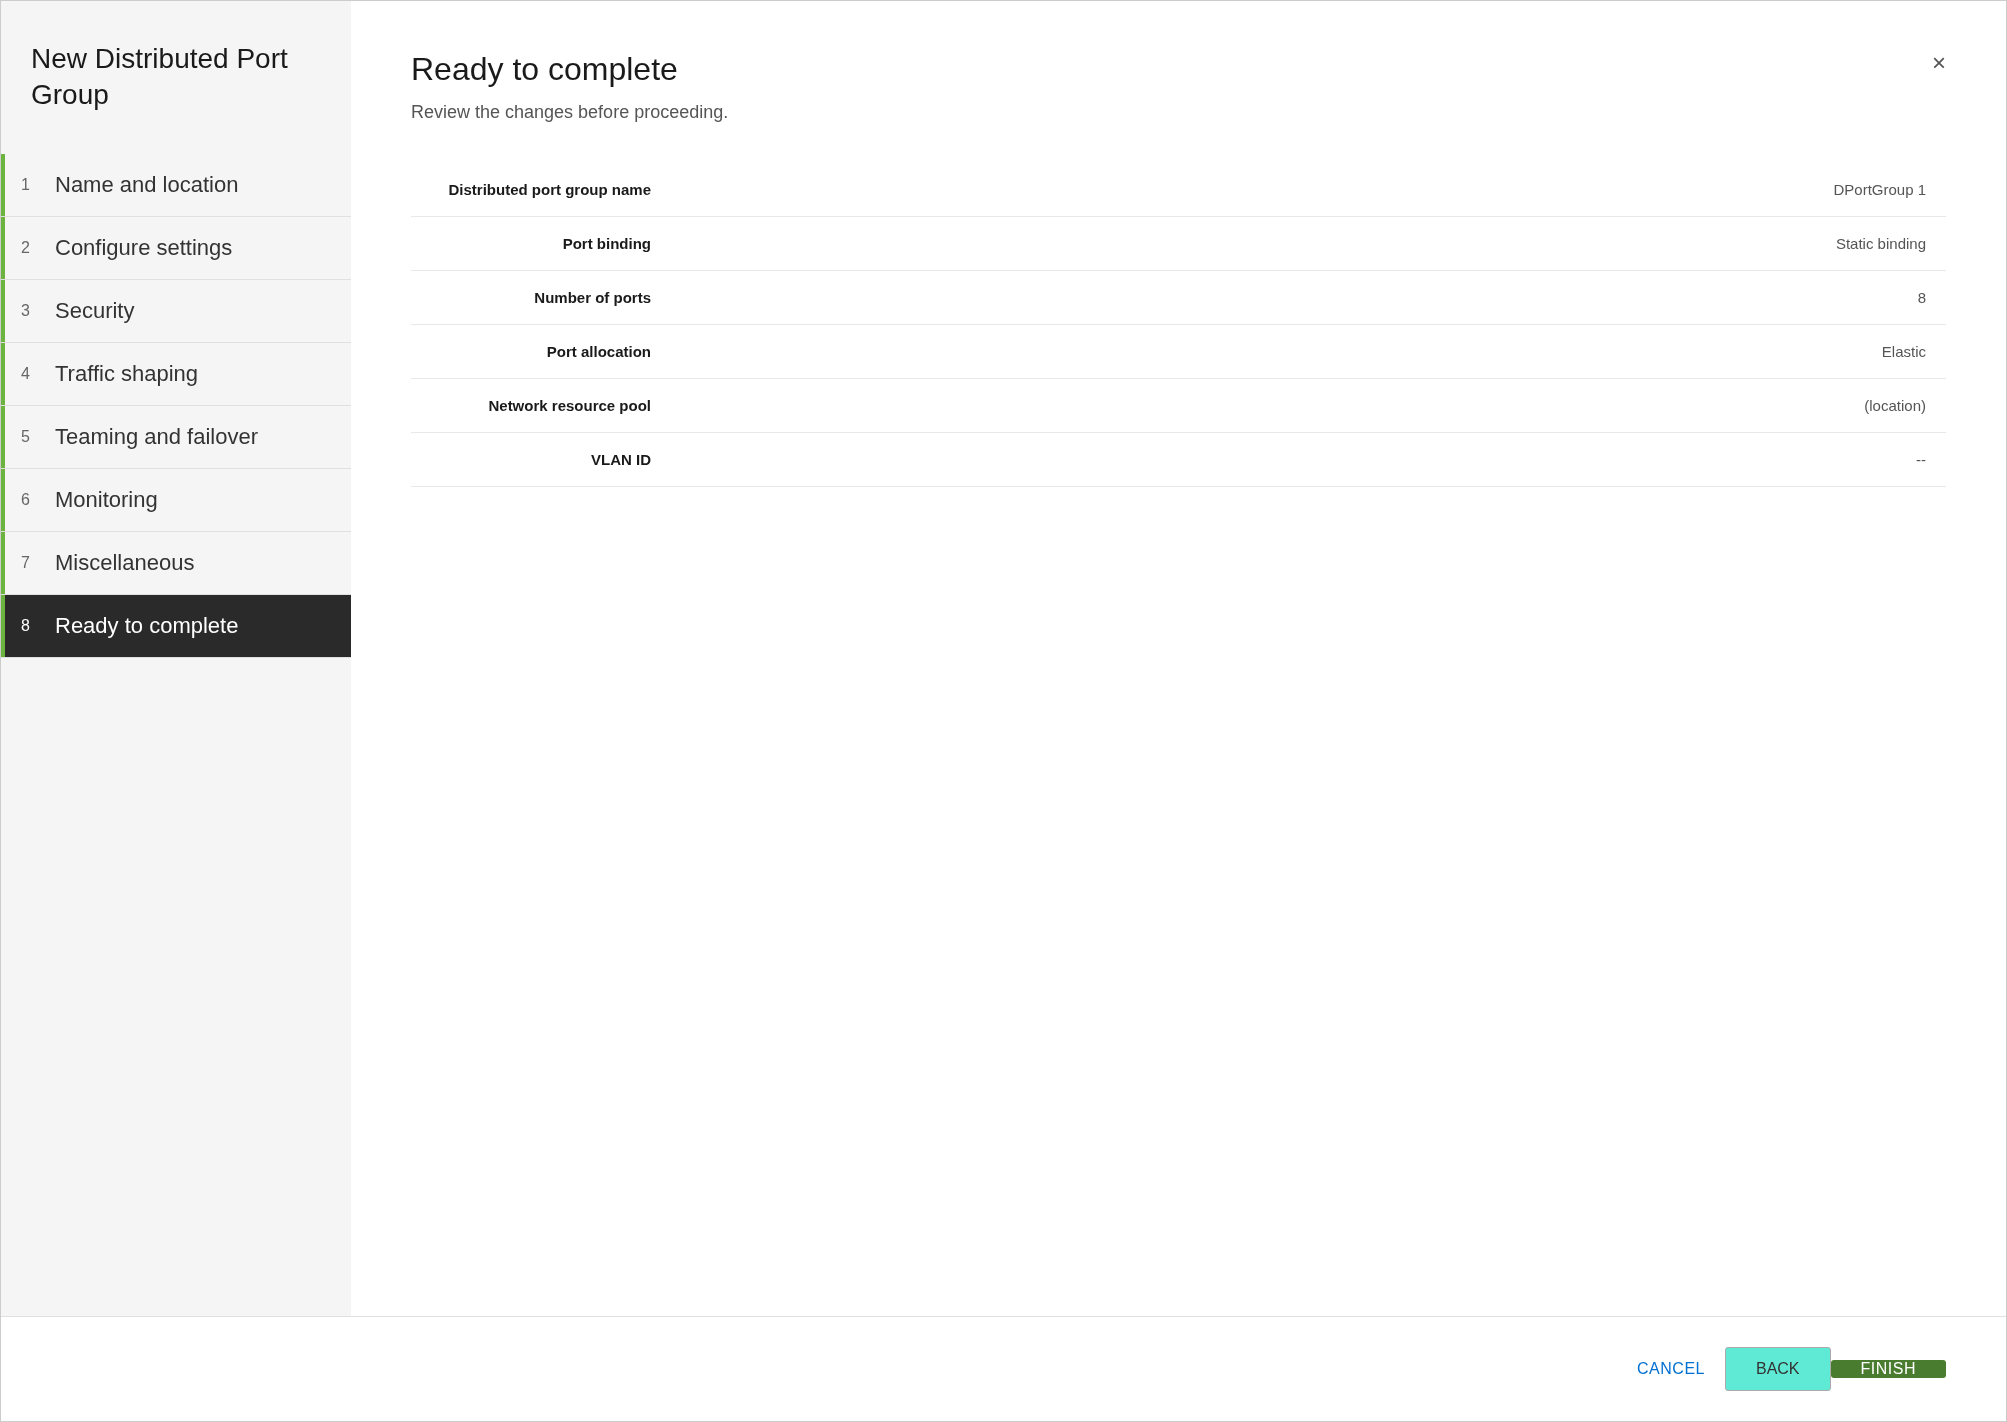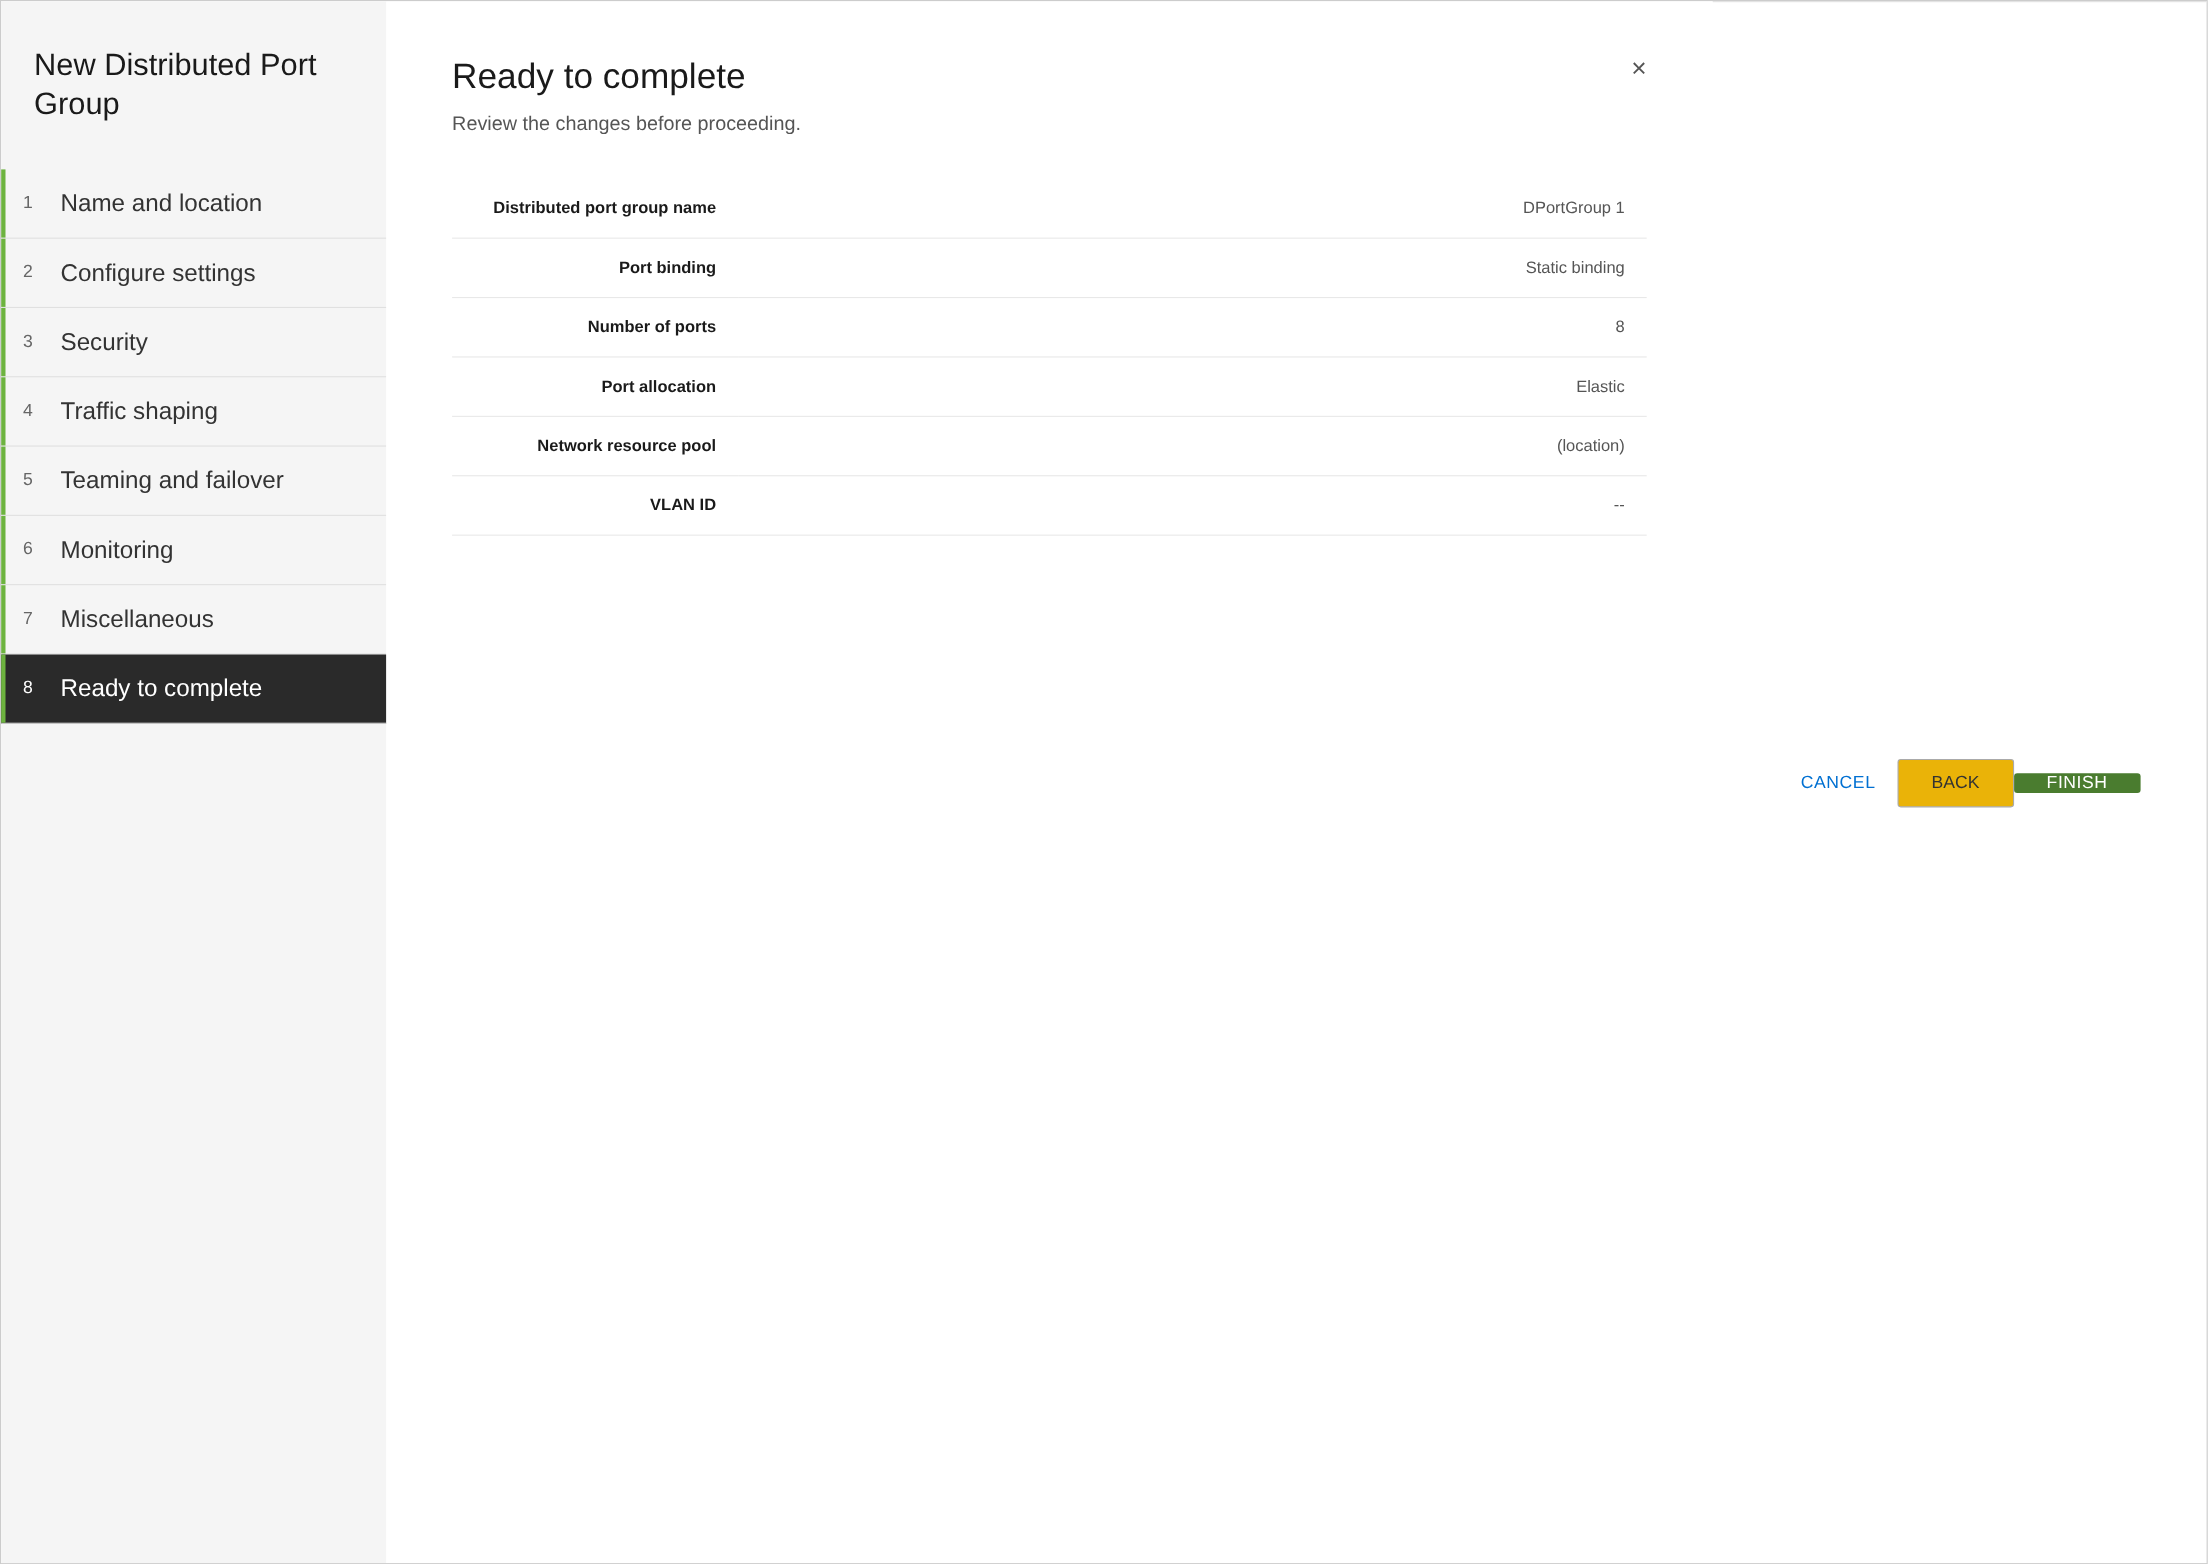--- a/index.html
+++ b/index.html
@@ -6,20 +6,21 @@
     body {
       font-family: -apple-system, BlinkMacSystemFont, "Segoe UI", Helvetica, Arial, sans-serif;
       font-size: 14px;
       background: #fff;
       color: #333;
     }
     .dialog {
       width: 2007px;
       height: 1422px;
       display: flex;
+      flex-direction: column;
       background: #fff;
       border: 1px solid #ccc;
       box-shadow: 0 4px 20px rgba(0,0,0,0.3);
       position: relative;
     }
     .dialog-body {
       display: flex;
       flex: 1;
       overflow: hidden;
     }
@@ -152,21 +153,21 @@
       border: none;
       color: #0070d2;
       font-size: 16px;
       font-weight: 500;
       cursor: pointer;
       padding: 12px 20px;
       text-transform: uppercase;
       letter-spacing: 0.5px;
     }
     .btn-back {
-      background: #eab308;
+      background: #5eead4;
       border: 1px solid #aaa;
       color: #333;
       font-size: 16px;
       font-weight: 400;
       cursor: pointer;
       padding: 12px 30px;
       border-radius: 3px;
     }
     .btn-finish {
       background: #4a7c2f;

